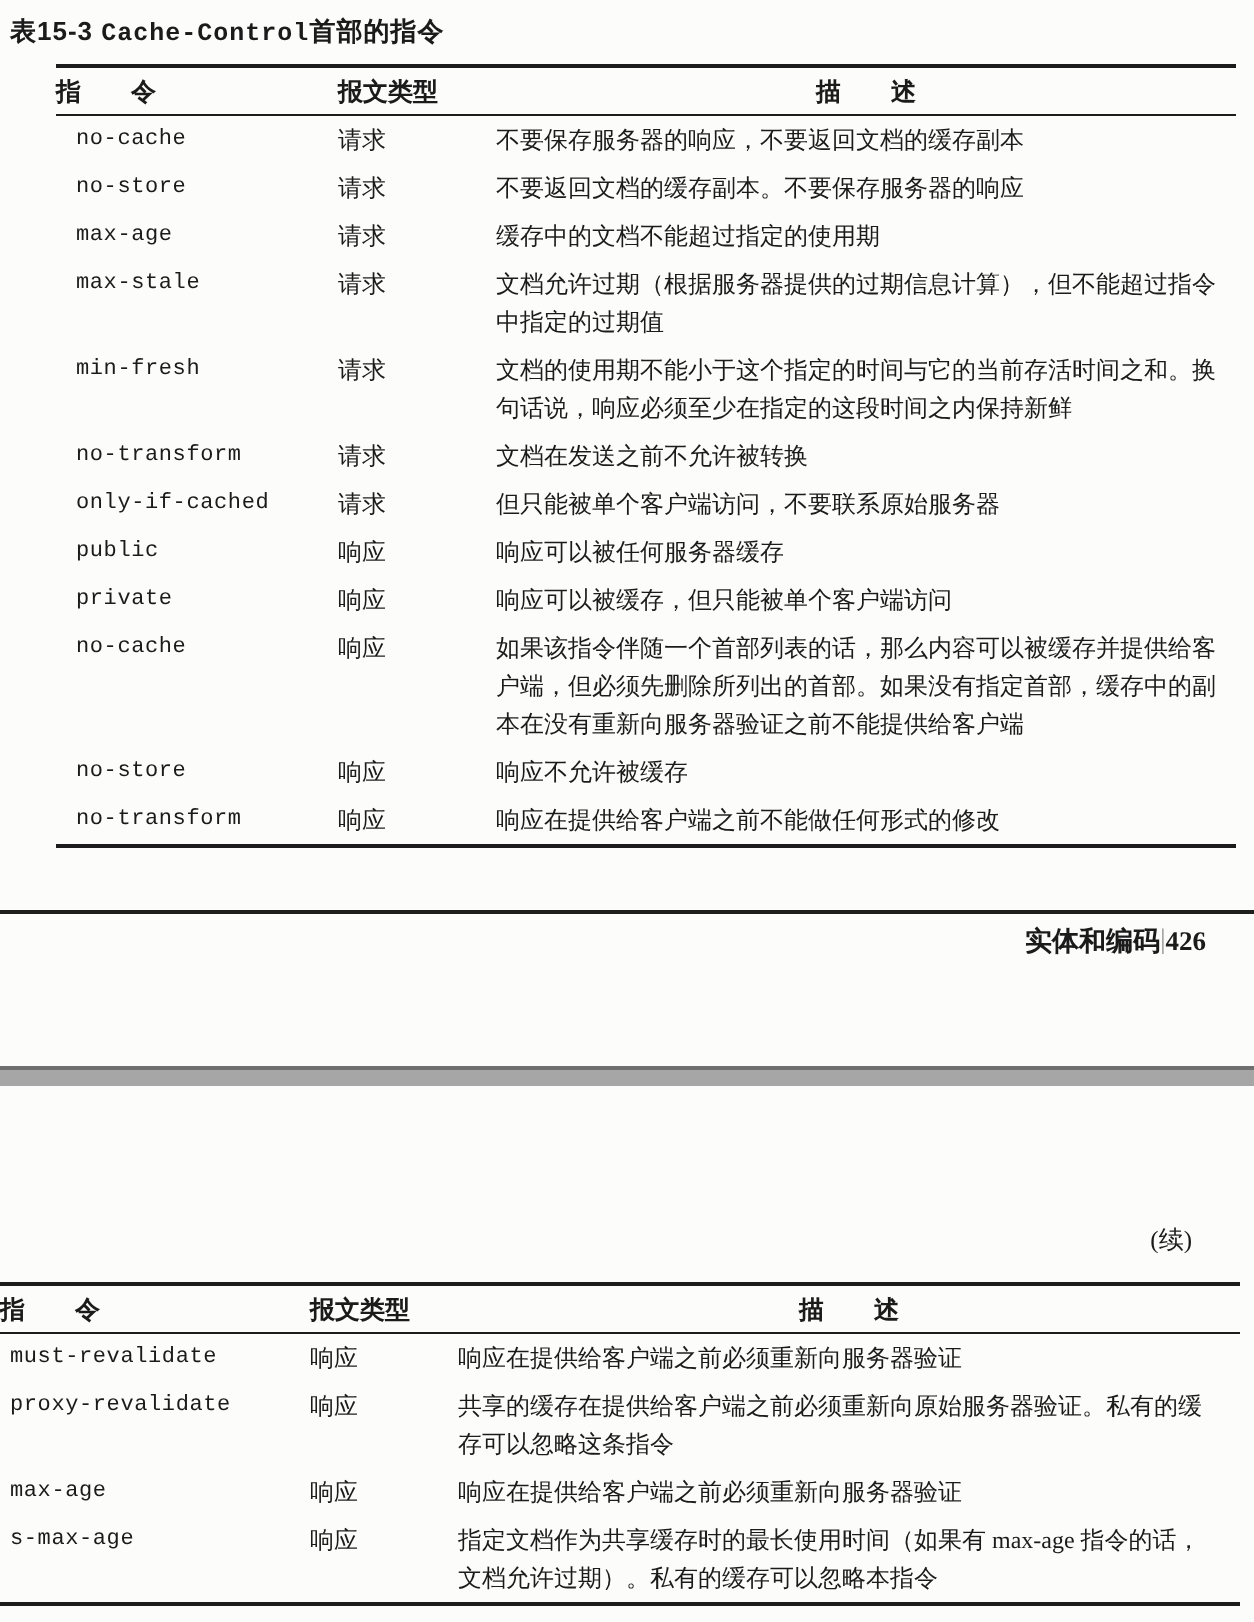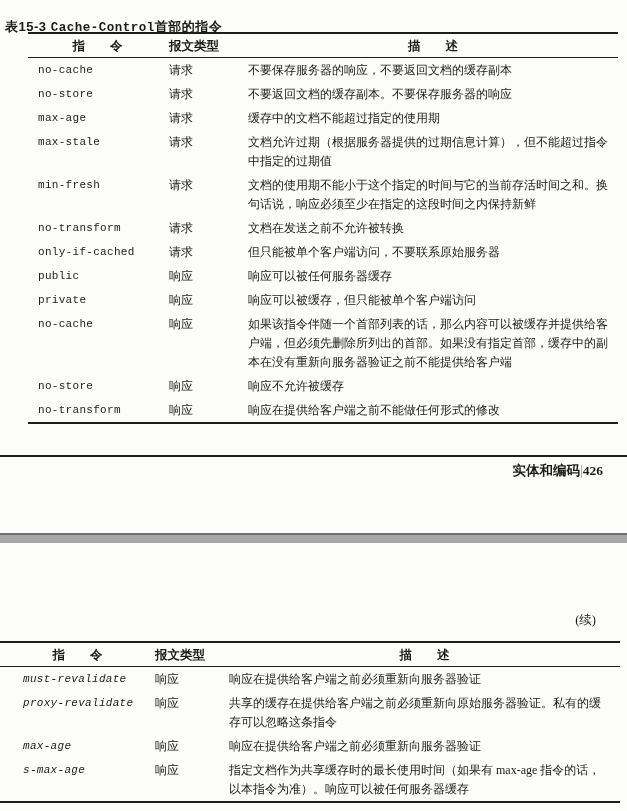--- a/index.html
+++ b/index.html
@@ -7,21 +7,21 @@
     width:627px; height:811px;
     background:#fcfcfa;
     font-family:"Liberation Serif","DejaVu Serif",serif;
     color:#1b1b1b;
     -webkit-font-smoothing:antialiased;
   }
   .sheet { position:relative; width:627px; height:811px; overflow:hidden; }
 
   
   .caption {
-    position:absolute; top:18px; left:5px;
+    position:absolute; top:7px; left:5px;
     font-family:"Liberation Sans","DejaVu Sans",sans-serif;
     font-weight:bold; font-size:13px; letter-spacing:0.5px;
     white-space:nowrap;
   }
   .caption .code {
     font-family:"Liberation Mono","DejaVu Sans Mono",monospace;
     font-weight:bold; font-size:12.5px;
   }
 
   
@@ -32,34 +32,34 @@
   }
   #table1 { position:absolute; top:32px; left:28px; width:590px; }
   #table2 { position:absolute; top:641px; left:0;    width:620px; }
   .directive-table th {
     font-family:"Liberation Sans","DejaVu Sans",sans-serif;
     font-weight:bold; font-size:12.5px;
     padding:4px 0 3px 0;
     border-bottom:1.5px solid #1c1c1c;
     line-height:16px;
   }
-  .directive-table th.h-directive { text-align:center; }
+  .directive-table th.h-directive { text-align:left; }
   .directive-table th.h-type { text-align:left; }
   .directive-table th.h-desc { text-align:center; }
   .directive-table td {
     vertical-align:top;
     padding:3px 0 2px 0;
     font-size:12px; line-height:19px;
   }
   .directive-table td.c-directive {
     font-family:"Liberation Mono","DejaVu Sans Mono",monospace;
     font-size:11px; letter-spacing:0.3px; line-height:19px;margin-top:16px;
   }
   #table1 td.c-directive { padding-left:10px; }
-  #table2 td.c-directive { padding-left:23px;font-style:italic; }
+  #table2 td.c-directive { padding-left:5px; }
   #table1 th.h-type, #table1 td.c-type { padding-left:2px; }
   .directive-table td.c-type { font-size:12px; }
   .directive-table td.c-desc { padding-right:8px; }
 
   
   .footer-rule {
     position:absolute; top:455px; left:0; width:627px; height:2px;
     background:#1f1f1f;
   }
   .page-footer {
@@ -207,18 +207,18 @@
         <td class="c-desc">共享的缓存在提供给客户端之前必须重新向原始服务器验证。私有的缓存可以忽略这条指令</td>
       </tr>
       <tr>
         <td class="c-directive">max-age</td>
         <td class="c-type">响应</td>
         <td class="c-desc">响应在提供给客户端之前必须重新向服务器验证</td>
       </tr>
       <tr>
         <td class="c-directive">s-max-age</td>
         <td class="c-type">响应</td>
-        <td class="c-desc">指定文档作为共享缓存时的最长使用时间（如果有 max-age 指令的话，以本指令为准）。响应可以被任何服务器缓存</td>
+        <td class="c-desc">指定文档作为共享缓存时的最长使用时间（如果有 max-age 指令的话，文档允许过期）。私有的缓存可以忽略本指令</td>
       </tr>
     </tbody>
   </table>
 
 </div>
 
 </body></html>

